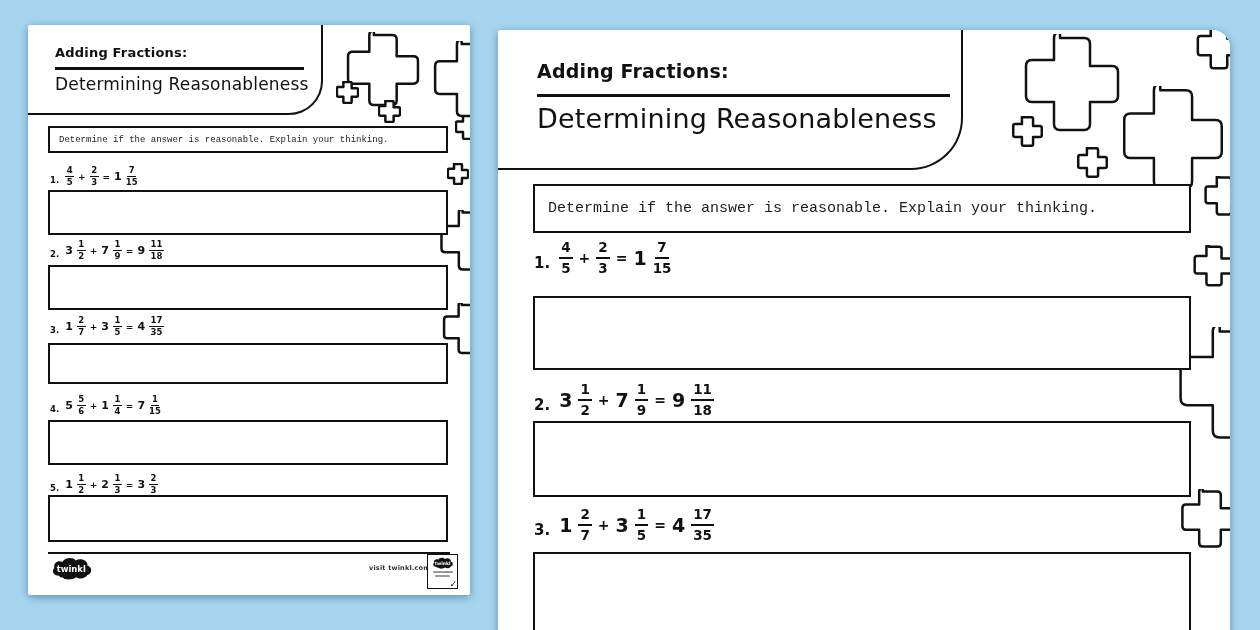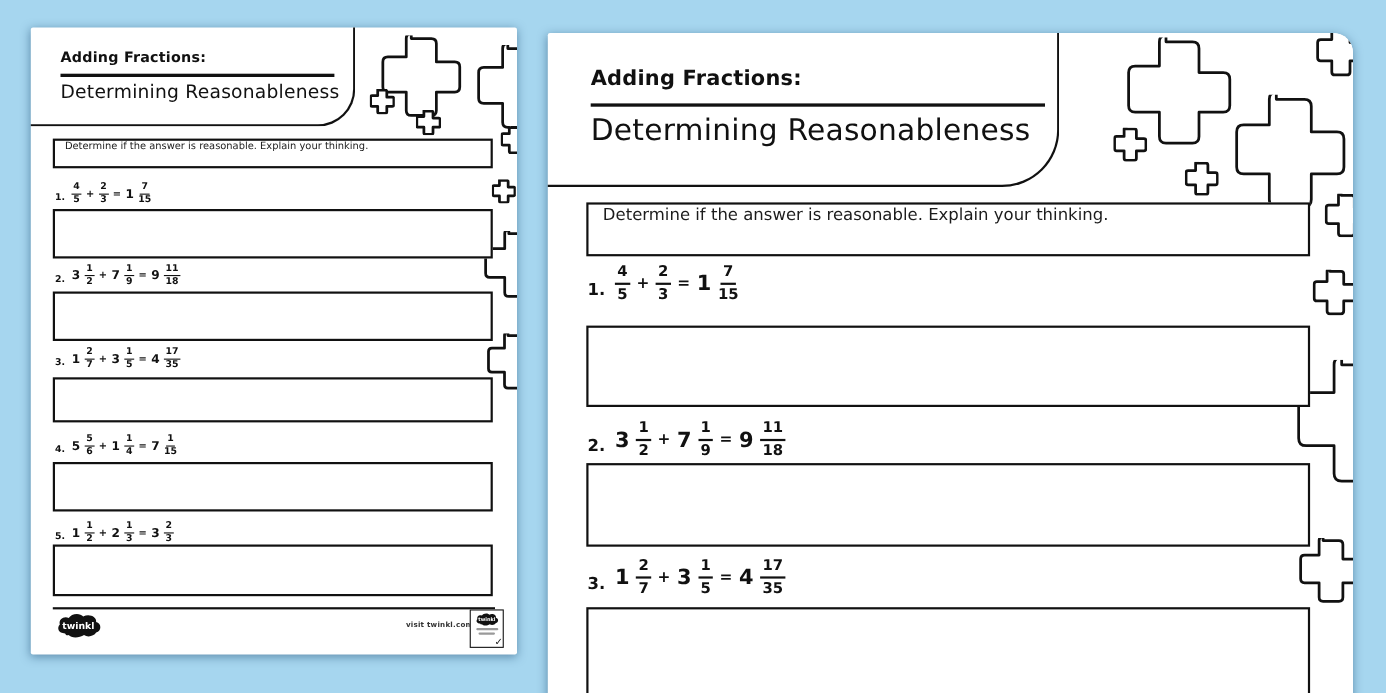--- a/index.html
+++ b/index.html
@@ -35,21 +35,21 @@
   #page-left  .kicker { left:27px; top:20px; font-size:13px; }
   #page-left  .titleline { left:27px; top:42px; width:249px; height:2.5px; }
   #page-left  .bigtitle { left:27px; top:49px; font-size:17px; }
 
   #page-right .kicker { left:39px; top:30px; font-size:19px; }
   #page-right .titleline { left:39px; top:64px; width:413px; height:3px; }
   #page-right .bigtitle { left:39px; top:73px; font-size:27px; }
 
   .instr {
     position:absolute; border:2px solid #111; background:#fff;
-    display:flex; align-items:flex-start; color:#1c1c1c;
+    display:flex; align-items:center; color:#1c1c1c;font-family:Liberation Mono, monospace;
   }
   #page-left  .instr { left:20px; top:101px; width:400px; height:27px; font-size:9px;  padding-left:9px; }
   #page-right .instr { left:35px; top:154px; width:658px; height:49px; font-size:15px; padding-left:13px; border-width:2.5px; }
 
   .prow { position:absolute; display:flex; align-items:center; font-weight:bold; }
   .prow-l { left:22px; gap:4px; font-size:11px; }
   .prow-r { left:36px; gap:6px; font-size:19px; }
   .plab { font-weight:bold; }
   .prow-l .plab { font-size:8.5px; margin-right:2px; transform:translateY(3px); }
   .prow-r .plab { font-size:15px;  margin-right:3px; transform:translateY(5px); }

